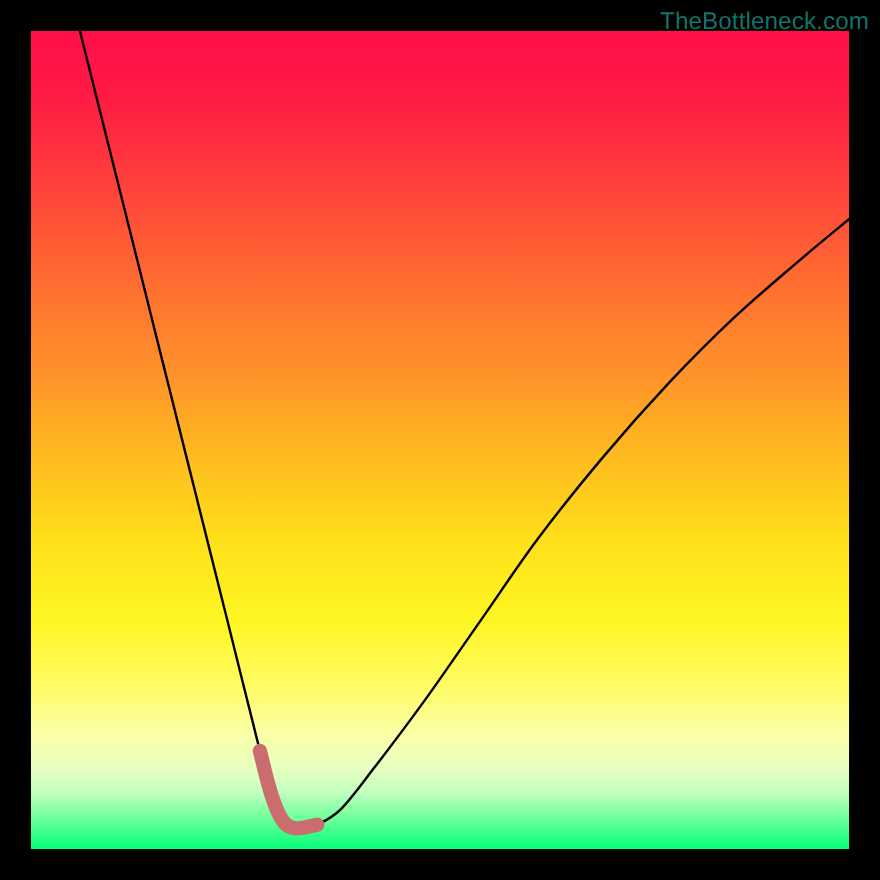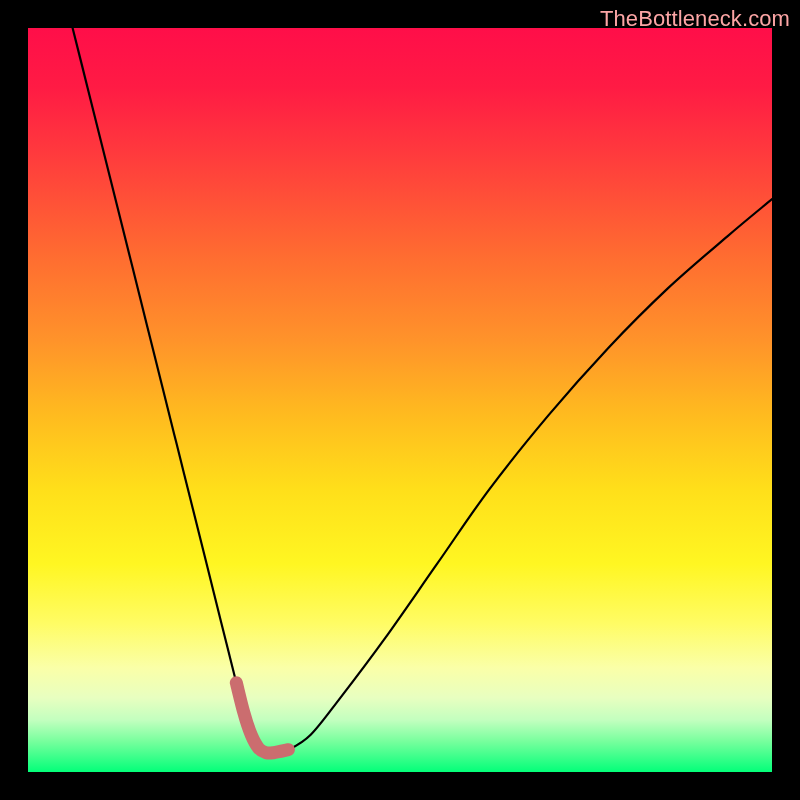--- a/index.html
+++ b/index.html
@@ -35,21 +35,21 @@
       #faffa8 86%,
       #e8ffc0 90%,
       #c3ffbf 93%,
       #74ff9c 96%,
       #03ff79 100%);
   }
   .watermark {
     position: absolute;
     top: 6px;
     right: 10px;
-    color: #fca5a5;
+    color: #0f766e;
     font-size: 22px;
     font-weight: 500;
     letter-spacing: 0.1px;
     z-index: 10;
   }
   svg.curves {
     position: absolute;
     inset: 0;
   }
 </style>

